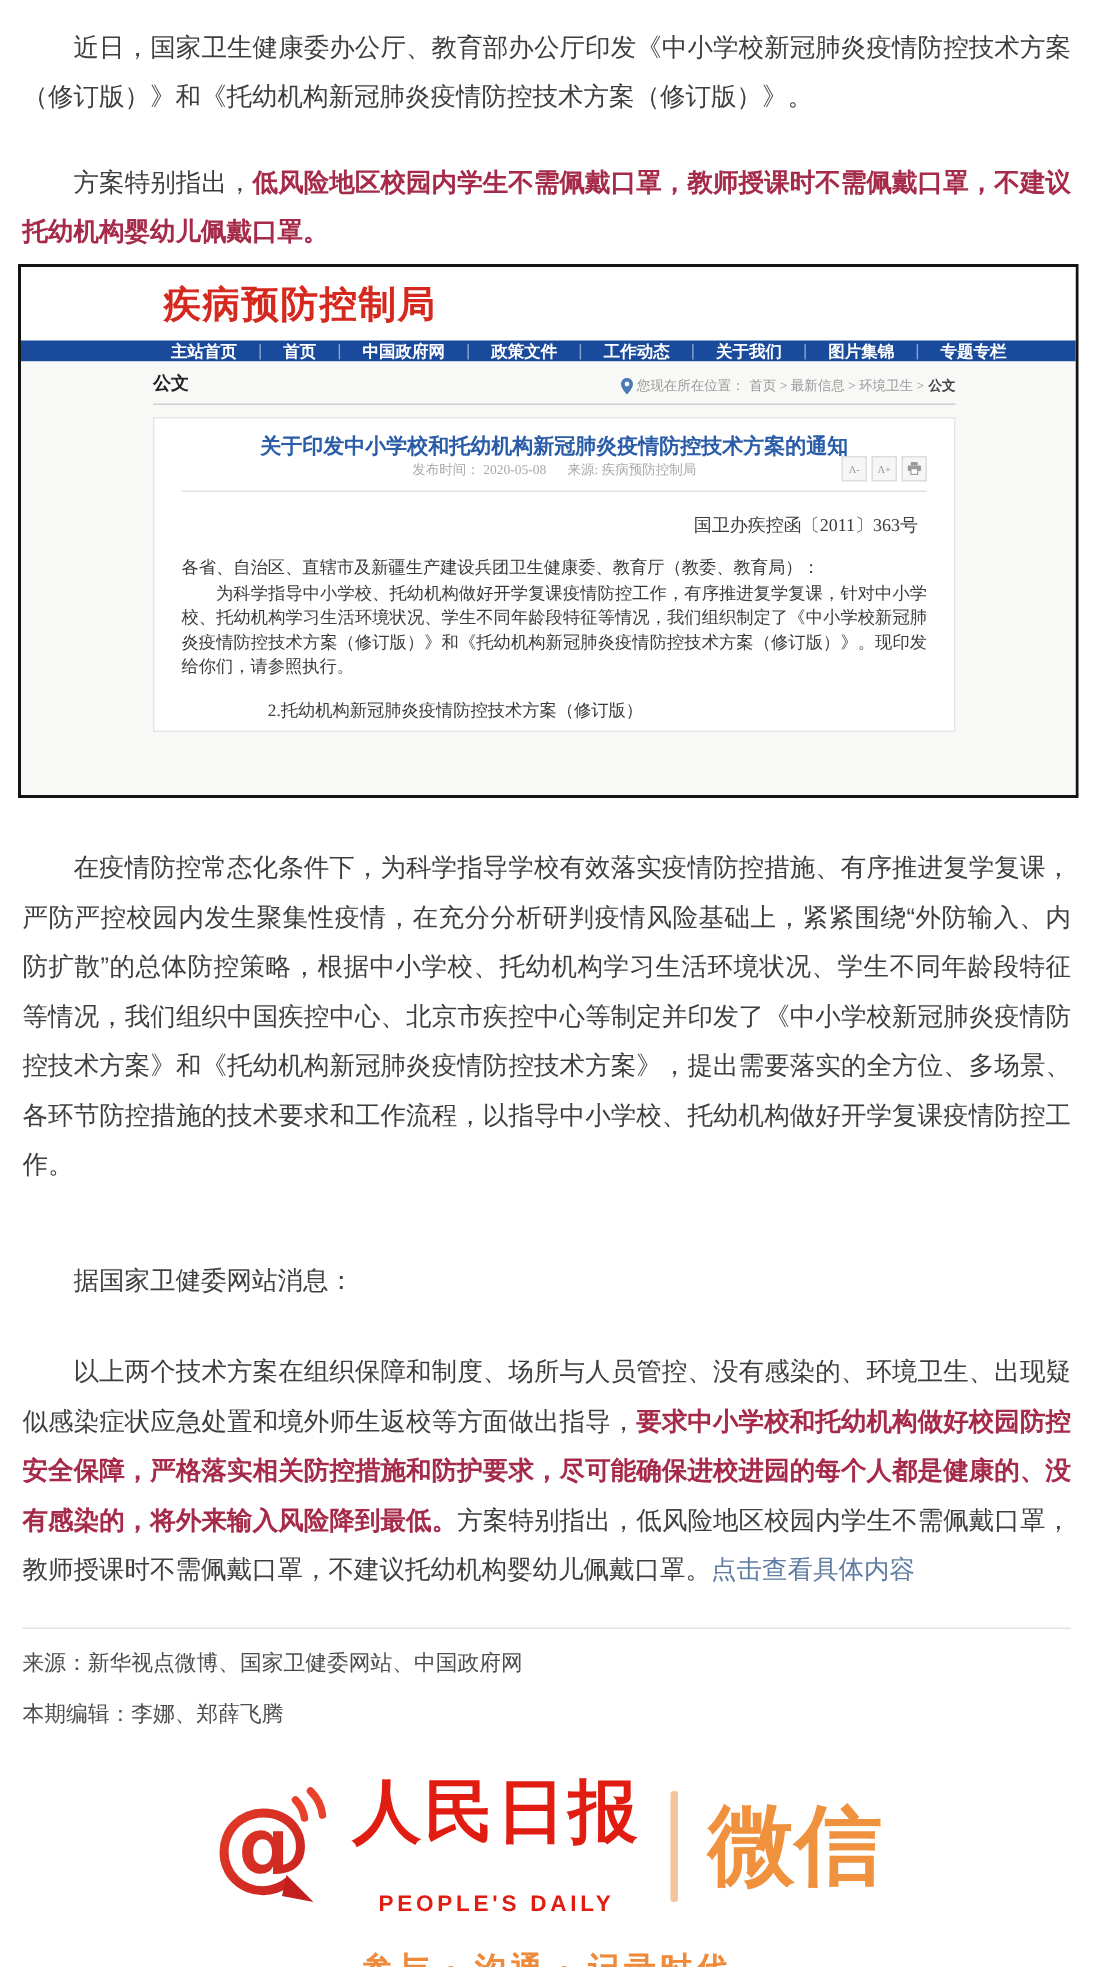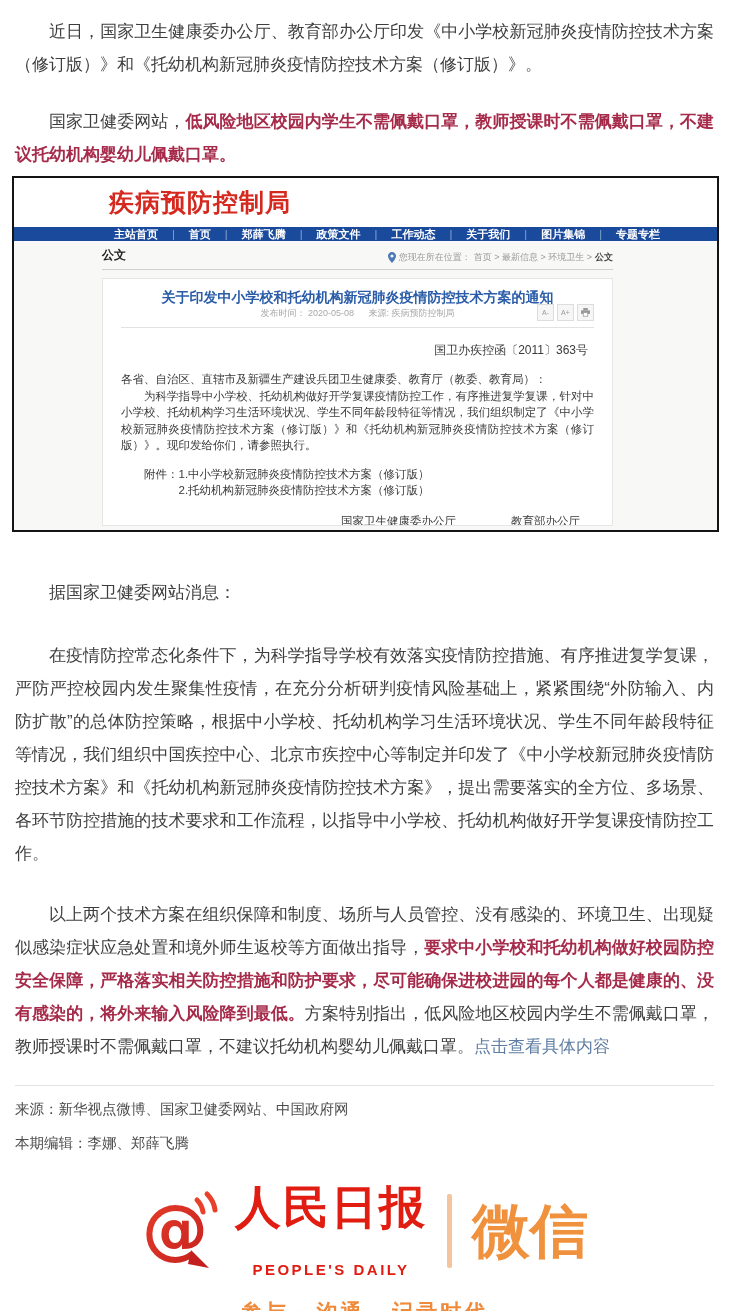--- a/index.html
+++ b/index.html
@@ -16,26 +16,26 @@
   .divider{border:none;border-top:1px solid #e3e3e3;margin:22px 0 0;}
   .meta-line{font-size:14.5px;line-height:22px;margin:12px 0 0;color:#4c4c4c;}
 
   
   .shot{margin:5px 0 0 -3px;width:707px;border:2px solid #141414;box-sizing:border-box;background:#fff;}
   .shot-header{height:49px;background:#fff;display:flex;align-items:center;padding-left:95px;}
   .site-logo{font-size:25px;font-weight:bold;color:#d5281e;letter-spacing:1px;}
   .shot-nav{height:14px;background:#1a4a9c;display:flex;align-items:center;padding-left:100px;}
   .nav-item{font-size:11px;font-weight:bold;color:#ffffff;display:flex;align-items:center;cursor:pointer;white-space:nowrap;}
   .nav-item:not(:last-child)::after{content:"|";color:#8aa6d0;font-weight:normal;margin:0 14px;}
-  .shot-content{background:#f8f8f6;height:289px;box-sizing:border-box;padding:6px 104px 0 88px;}
+  .shot-content{background:#f8f8f6;height:289px;box-sizing:border-box;padding:6px 80px 0 88px;font-family:Liberation Serif, serif;}
   .section-row{display:flex;justify-content:space-between;align-items:flex-end;padding-bottom:5px;border-bottom:1px solid #cfcfcf;}
   .section-label{font-size:12px;font-weight:bold;color:#222;}
   .crumb{font-size:9px;color:#9a9a9a;display:flex;align-items:center;gap:3px;}
   .crumb b{color:#444;}
-  .doc-panel{background:#fff;border:1px solid #e6e6e6;margin-top:8px;height:248px;box-sizing:border-box;padding:10px 18px 0;overflow:hidden;}
+  .doc-panel{background:#fff;border:1px solid #e6e6e6;margin-top:8px;height:210px;box-sizing:border-box;padding:10px 18px 0;overflow:hidden;}
   .doc-title{font-size:14px;font-weight:bold;color:#2a5ca8;text-align:center;margin:0;}
   .doc-meta{position:relative;text-align:center;font-size:9px;color:#a9a9a9;margin-top:0;padding-bottom:7px;border-bottom:1px solid #e2e2e2;}
   .doc-meta .meta-txt{margin:0 6px;}
   .meta-tools{position:absolute;right:0;top:-3px;display:flex;gap:3px;}
   .tool-btn{width:15px;height:15px;border:1px solid #ddd;background:#f6f6f6;color:#999;font-size:7px;display:flex;align-items:center;justify-content:center;cursor:pointer;}
   .doc-number{font-size:12px;color:#3a3a3a;text-align:right;padding-right:6px;margin-top:14px;}
   .doc-body{font-size:11.5px;line-height:16.5px;color:#3a3a3a;margin-top:12px;text-align:justify;}
   .doc-body .indent{text-indent:2em;margin:0;}
   .salutation{margin:0;}
   .attach{margin-top:12px;}
@@ -52,30 +52,30 @@
   .brand-wx{font-size:58px;font-weight:900;color:#f0913e;line-height:1;}
   .slogan{margin-top:20px;text-align:center;font-size:21px;font-weight:bold;color:#ef8a3b;letter-spacing:3px;padding-bottom:26px;}
 </style>
 </head>
 <body>
 
 <div class="article">
 
   <p class="para p1">近日，国家卫生健康委办公厅、教育部办公厅印发《中小学校新冠肺炎疫情防控技术方案（修订版）》和《托幼机构新冠肺炎疫情防控技术方案（修订版）》。</p>
 
-  <p class="para p2"><span>国家卫健委网站，</span><span class="red-bold">低风险地区校园内学生不需佩戴口罩，教师授课时不需佩戴口罩，不建议托幼机构婴幼儿佩戴口罩。</span></p>
+  <p class="para p2"><span>方案特别指出，</span><span class="red-bold">低风险地区校园内学生不需佩戴口罩，教师授课时不需佩戴口罩，不建议托幼机构婴幼儿佩戴口罩。</span></p>
 
   <div class="shot">
     <div class="shot-header">
       <span class="site-logo">疾病预防控制局</span>
     </div>
     <div class="shot-nav">
       <span class="nav-item">主站首页</span>
       <span class="nav-item">首页</span>
-      <span class="nav-item">郑薛飞腾</span>
+      <span class="nav-item">中国政府网</span>
       <span class="nav-item">政策文件</span>
       <span class="nav-item">工作动态</span>
       <span class="nav-item">关于我们</span>
       <span class="nav-item">图片集锦</span>
       <span class="nav-item">专题专栏</span>
     </div>
     <div class="shot-content">
       <div class="section-row">
         <span class="section-label">公文</span>
         <span class="crumb">
@@ -102,36 +102,35 @@
                   <rect x="3" y="6" width="6" height="5" fill="#fff" stroke="#999" stroke-width="1"></rect>
                 </svg>
               </span>
           </span>
         </div>
         <div class="doc-number">国卫办疾控函〔2011〕363号</div>
         <div class="doc-body">
           <p class="salutation">各省、自治区、直辖市及新疆生产建设兵团卫生健康委、教育厅（教委、教育局）：</p>
           <p class="indent">为科学指导中小学校、托幼机构做好开学复课疫情防控工作，有序推进复学复课，针对中小学校、托幼机构学习生活环境状况、学生不同年龄段特征等情况，我们组织制定了《中小学校新冠肺炎疫情防控技术方案（修订版）》和《托幼机构新冠肺炎疫情防控技术方案（修订版）》。现印发给你们，请参照执行。</p>
           <div class="attach">
-            <p class="attach-l1">附件：1.中小学校新冠肺炎疫情防控技术方案（修订版）</p>
             <p class="attach-l2">2.托幼机构新冠肺炎疫情防控技术方案（修订版）</p>
           </div>
           <div class="sig-row">
             <span>国家卫生健康委办公厅</span>
             <span>教育部办公厅</span>
           </div>
 
         </div>
       </div>
     </div>
   </div>
 
+  <p class="para p4">在疫情防控常态化条件下，为科学指导学校有效落实疫情防控措施、有序推进复学复课，严防严控校园内发生聚集性疫情，在充分分析研判疫情风险基础上，紧紧围绕“外防输入、内防扩散”的总体防控策略，根据中小学校、托幼机构学习生活环境状况、学生不同年龄段特征等情况，我们组织中国疾控中心、北京市疾控中心等制定并印发了《中小学校新冠肺炎疫情防控技术方案》和《托幼机构新冠肺炎疫情防控技术方案》，提出需要落实的全方位、多场景、各环节防控措施的技术要求和工作流程，以指导中小学校、托幼机构做好开学复课疫情防控工作。</p>
+
   <p class="para p3">据国家卫健委网站消息：</p>
-
-  <p class="para p4">在疫情防控常态化条件下，为科学指导学校有效落实疫情防控措施、有序推进复学复课，严防严控校园内发生聚集性疫情，在充分分析研判疫情风险基础上，紧紧围绕“外防输入、内防扩散”的总体防控策略，根据中小学校、托幼机构学习生活环境状况、学生不同年龄段特征等情况，我们组织中国疾控中心、北京市疾控中心等制定并印发了《中小学校新冠肺炎疫情防控技术方案》和《托幼机构新冠肺炎疫情防控技术方案》，提出需要落实的全方位、多场景、各环节防控措施的技术要求和工作流程，以指导中小学校、托幼机构做好开学复课疫情防控工作。</p>
 
   <p class="para p5"><span>以上两个技术方案在组织保障和制度、场所与人员管控、没有感染的、环境卫生、出现疑似感染症状应急处置和境外师生返校等方面做出指导，</span><span class="red-bold">要求中小学校和托幼机构做好校园防控安全保障，严格落实相关防控措施和防护要求，尽可能确保进校进园的每个人都是健康的、没有感染的，将外来输入风险降到最低。</span><span>方案特别指出，低风险地区校园内学生不需佩戴口罩，教师授课时不需佩戴口罩，不建议托幼机构婴幼儿佩戴口罩。</span><a class="link">点击查看具体内容</a></p>
 
   <hr class="divider">
 
   <p class="meta-line">来源：新华视点微博、国家卫健委网站、中国政府网</p>
   <p class="meta-line">本期编辑：李娜、郑薛飞腾</p>
 
   <div class="brand">
     <svg width="80" height="86" viewBox="0 0 80 86">

